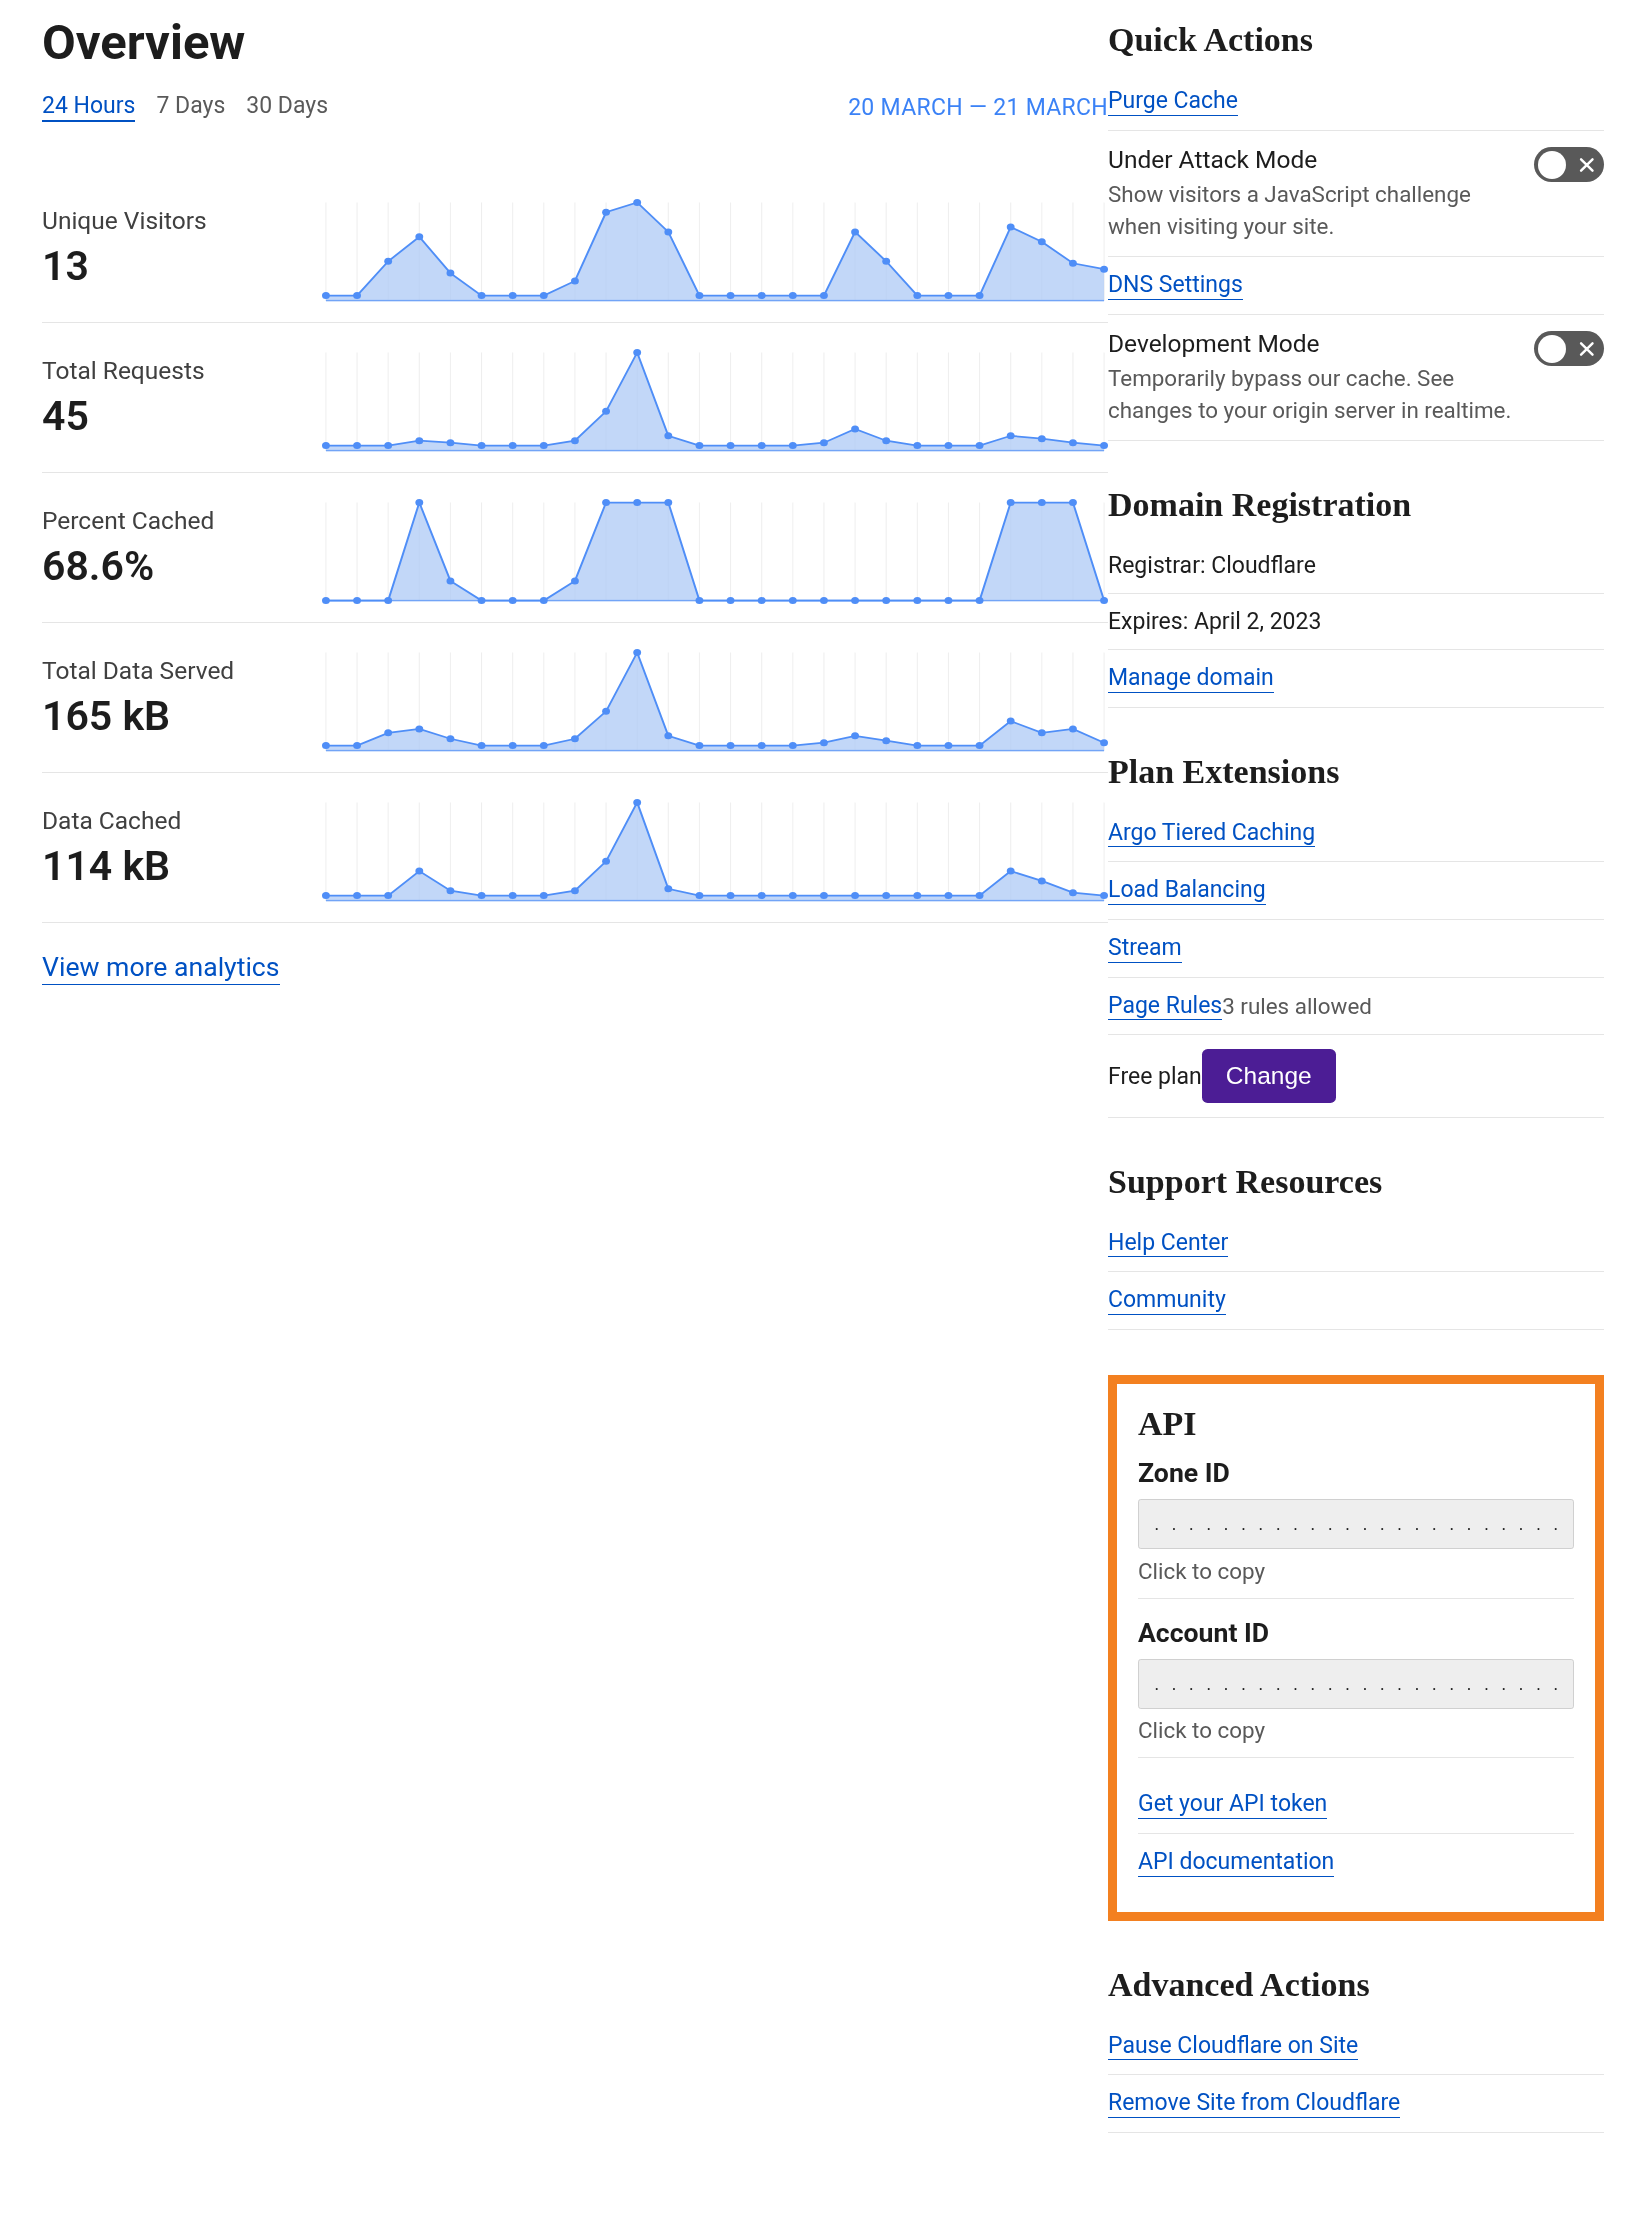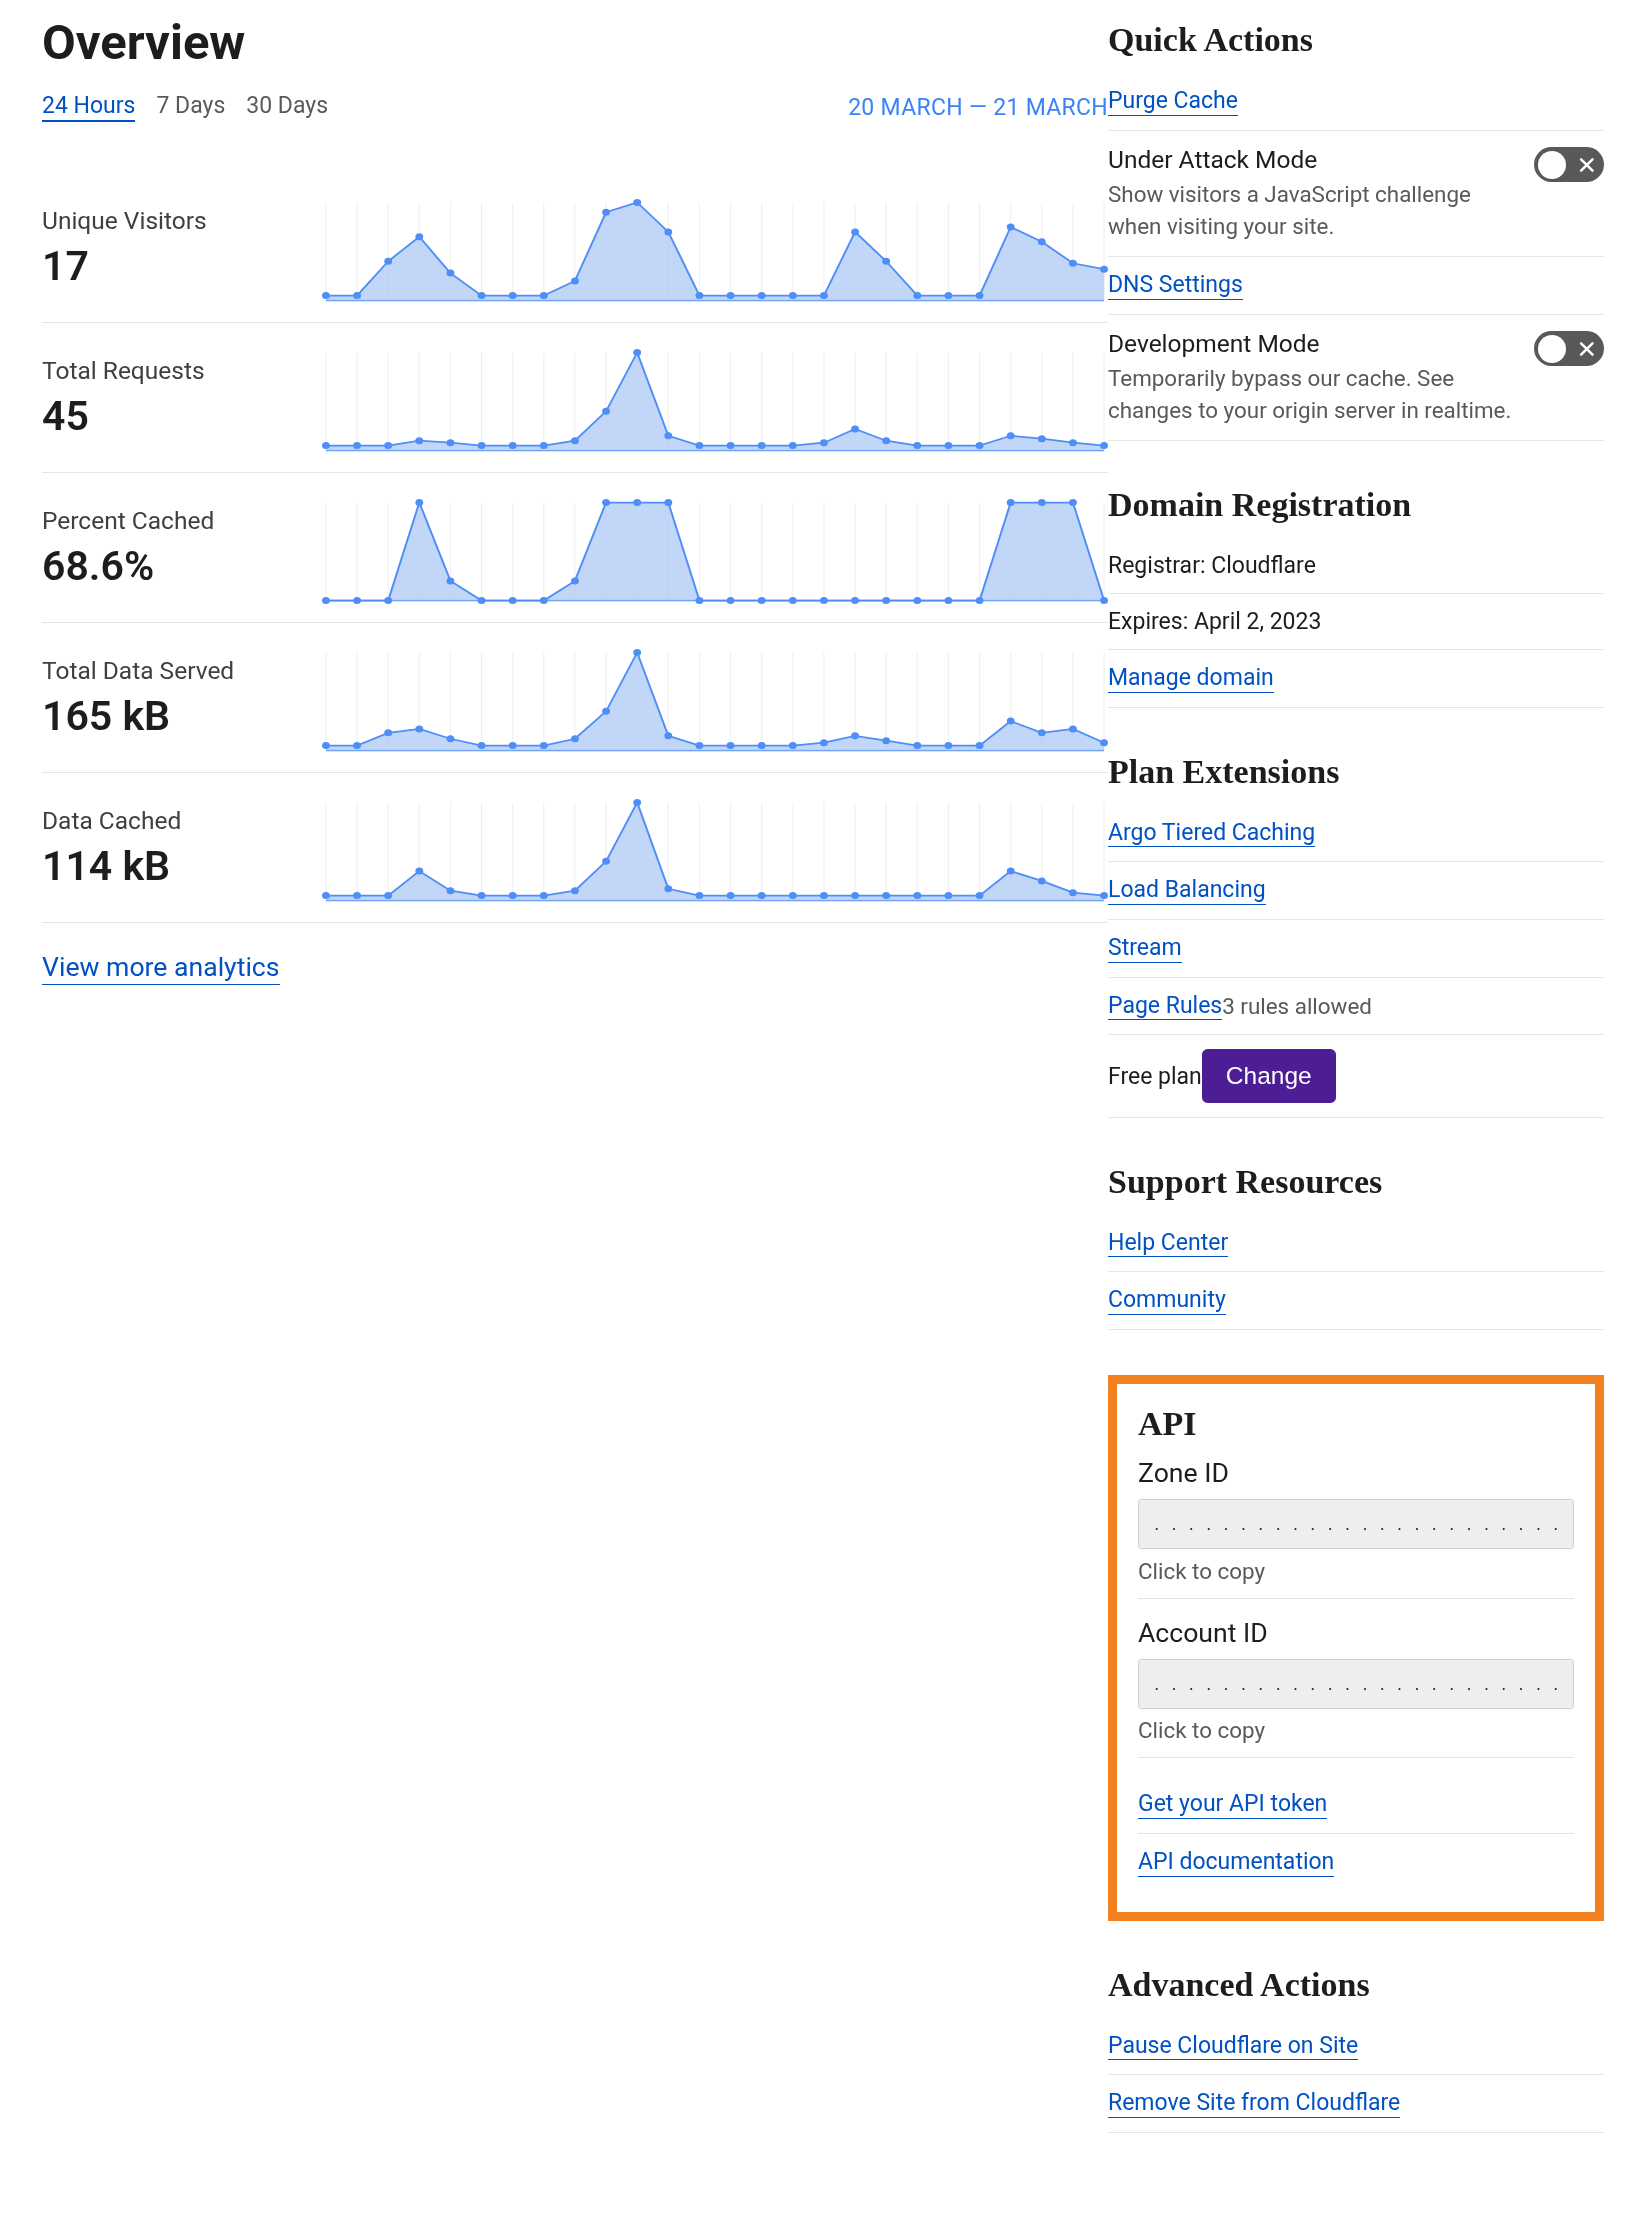--- a/index.html
+++ b/index.html
@@ -128,21 +128,21 @@
 
   
   .api-box {
     border: 9.8px solid #f38020;
     padding: 21px 21px;
     margin-top: 45px;
   }
   .api-box h2 { margin-top: 0; }
   .api-subhead {
     font-size: 26.6px;
-    font-weight: 400;
+    font-weight: 700;
     color: #1d1d1d;
     margin-bottom: 11.2px;
   }
   .api-field-block {
     border-bottom: 0.7px solid #e5e5e5;
     padding-bottom: 14px;
     margin-bottom: 18px;
   }
   .api-input {
     width: 100%;
@@ -175,21 +175,21 @@
         <span>7 Days</span>
         <span>30 Days</span>
       </div>
       <div class="date-range">20 MARCH — 21 MARCH</div>
     </div>
 
     <div id="metrics-container">
         <div class="metric-row">
     <div class="metric-info">
       <div class="metric-label">Unique Visitors</div>
-      <div class="metric-value">17</div>
+      <div class="metric-value">13</div>
     </div>
     <div class="chart-area">
             <svg viewBox="0 0 1000 150" preserveAspectRatio="none">
     <line x1="5" y1="5" x2="5" y2="145" stroke="#e8e8e8" stroke-width="1"></line>
               <line x1="44.6" y1="5" x2="44.6" y2="145" stroke="#e8e8e8" stroke-width="1"></line>
               <line x1="84.2" y1="5" x2="84.2" y2="145" stroke="#e8e8e8" stroke-width="1"></line>
               <line x1="123.8" y1="5" x2="123.8" y2="145" stroke="#e8e8e8" stroke-width="1"></line>
               <line x1="163.4" y1="5" x2="163.4" y2="145" stroke="#e8e8e8" stroke-width="1"></line>
               <line x1="203" y1="5" x2="203" y2="145" stroke="#e8e8e8" stroke-width="1"></line>
               <line x1="242.6" y1="5" x2="242.6" y2="145" stroke="#e8e8e8" stroke-width="1"></line>

